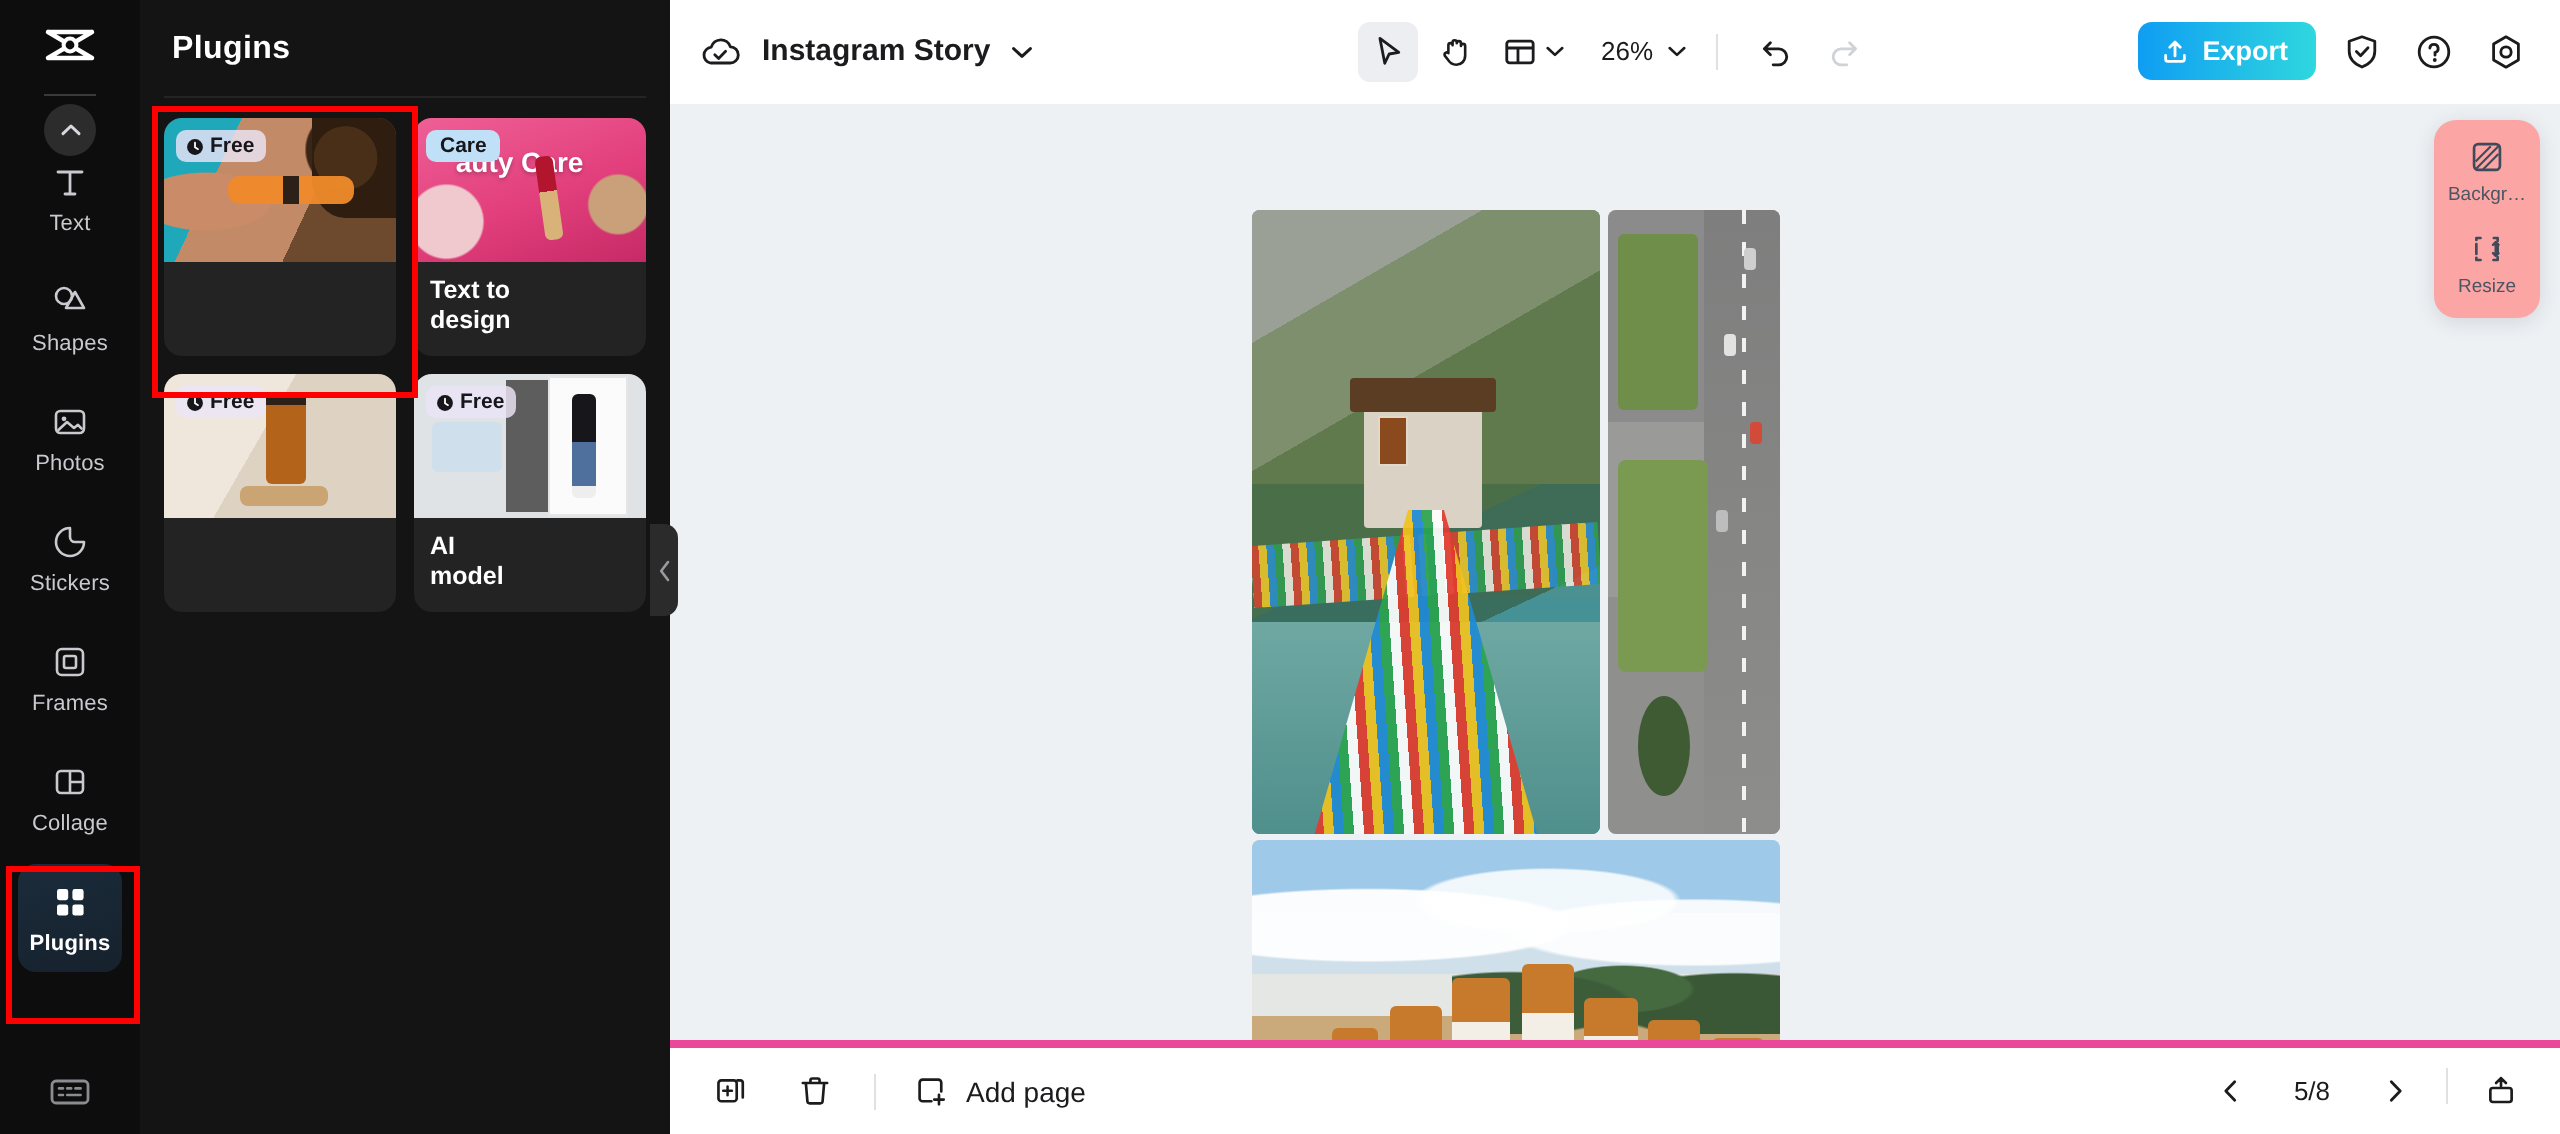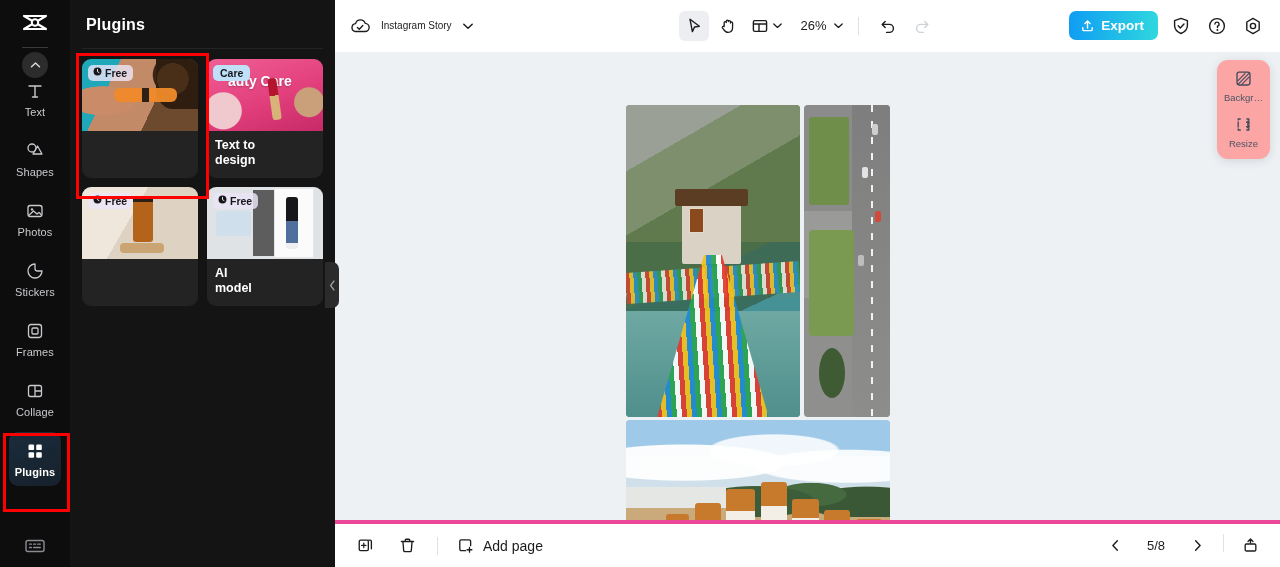--- a/index.html
+++ b/index.html
@@ -48,21 +48,21 @@
     background: #141414; position: relative;
   }
   #panel-title { color: #fff; font-size: 16px; font-weight: 700; padding: 16px 0 0 16px; letter-spacing:.2px;}
   #panel-divider { margin: 14px 12px 0 12px; height:1px; background:#242424; }
   #cards { display: grid; grid-template-columns: 1fr 1fr; gap: 9px; padding: 10px 12px 0 12px; }
   .card { border-radius: 9px; overflow: hidden; background: #232323; cursor: pointer; }
   .card-thumb { position: relative; height: 72px; overflow: hidden; }
   .card-name { padding: 7px 8px 10px 8px; color: #fff; font-size: 12.5px; font-weight: 700; line-height: 15px; }
   .badge {
     position: absolute; top: 6px; left: 6px;
-    display: flex; gap: 3px;
+    display: flex; align-items: center; gap: 3px;
     border-radius: 5px; padding: 2px 6px 2px 5px;
     font-size: 10.5px; font-weight: 700; z-index: 2;
   }
   .badge-free { background: rgba(235,228,246,.82); color: #17161b; }
   .badge-beta { background: #bfe0f7; color: #17161b; padding: 2px 7px; }
 
   
   .t-img-gen {
     background:
       radial-gradient(circle at 78% 22%, #3a2616 0 18%, transparent 19%),
@@ -138,21 +138,21 @@
 
   
   #main { flex: 1 1 auto; height: 567px; display: flex; flex-direction: column; background:#fff; position: relative; }
 
   #topbar {
     height: 52px; flex: 0 0 52px; background: #fff;
     display: flex; align-items: center; padding: 0 14px;
     position: relative; border-bottom: 1px solid #ffffff;
   }
   #doc-group { display:flex; align-items:center; gap:10px; }
-  #doc-title { font-size: 10px; color:#1c1c1e; }
+  #doc-title { font-size: 15px; color:#1c1c1e;font-weight:bold; }
   .icn { display:flex; align-items:center; justify-content:center; }
   #tools { position:absolute; left: 50%; transform: translateX(-50%); display:flex; align-items:center; gap: 4px; }
   .tool-btn { width:30px; height:30px; border-radius:6px; display:flex; align-items:center; justify-content:center; cursor:pointer; }
   .tool-btn.sel { background:#eceef1; }
   #layout-btn { display:flex; align-items:center; gap:3px; padding: 0 4px; height:30px; border-radius:6px; cursor:pointer;}
   #zoom-btn { display:flex; align-items:center; gap:6px; margin-left: 10px; cursor:pointer;}
   #zoom-val { font-size:13px; color:#1c1c1e; }
   .vsep { width:1px; height:18px; background:#dfe1e5; margin: 0 10px; }
   #topright { margin-left: auto; display:flex; align-items:center; gap: 10px; }
   #export-btn {

